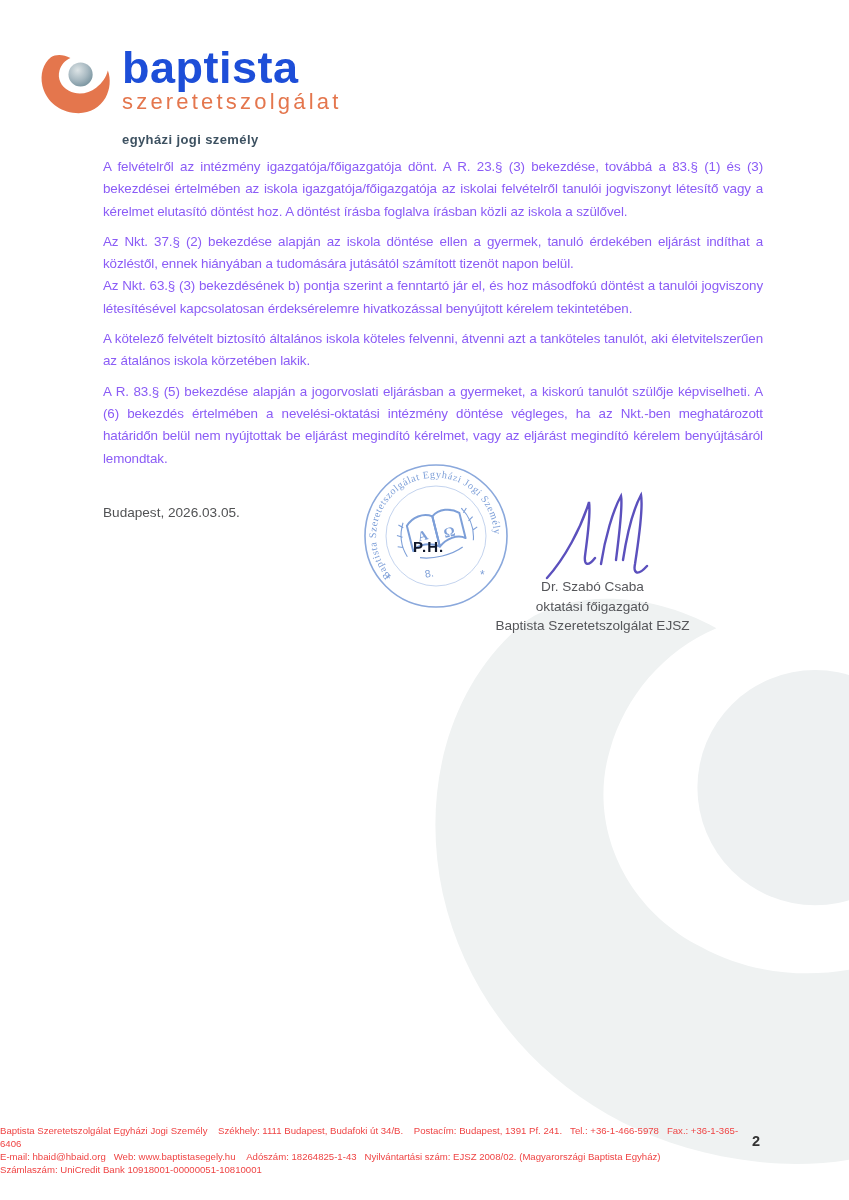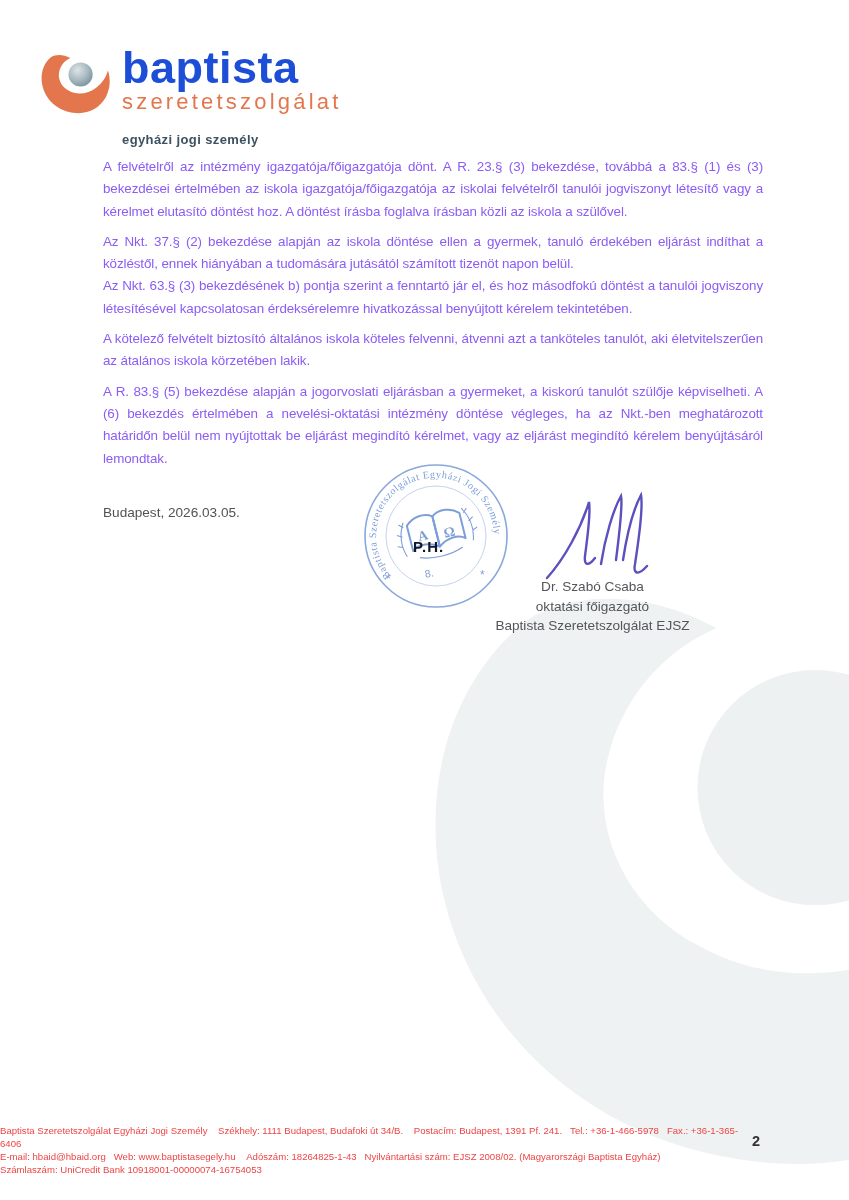--- a/index.html
+++ b/index.html
@@ -123,17 +123,17 @@
 
   <div class="signatory">
     <div>Dr. Szabó Csaba</div>
     <div>oktatási főigazgató</div>
     <div>Baptista Szeretetszolgálat EJSZ</div>
   </div>
 
   <div class="footer">
     <div>Baptista Szeretetszolgálat Egyházi Jogi Személy&nbsp;&nbsp;&nbsp;&nbsp;Székhely: 1111 Budapest, Budafoki út 34/B.&nbsp;&nbsp;&nbsp;&nbsp;Postacím: Budapest, 1391 Pf. 241.&nbsp;&nbsp;&nbsp;Tel.: +36-1-466-5978&nbsp;&nbsp;&nbsp;Fax.: +36-1-365-6406</div>
     <div>E-mail: hbaid@hbaid.org&nbsp;&nbsp;&nbsp;Web: www.baptistasegely.hu&nbsp;&nbsp;&nbsp;&nbsp;Adószám: 18264825-1-43&nbsp;&nbsp;&nbsp;Nyilvántartási szám: EJSZ 2008/02. (Magyarországi Baptista Egyház)</div>
-    <div>Számlaszám: UniCredit Bank 10918001-00000074-16754053</div>
+    <div>Számlaszám: UniCredit Bank 10918001-00000051-10810001</div>
   </div>
   <div class="page-number">2</div>
 
 </div>
 
 </body></html>

